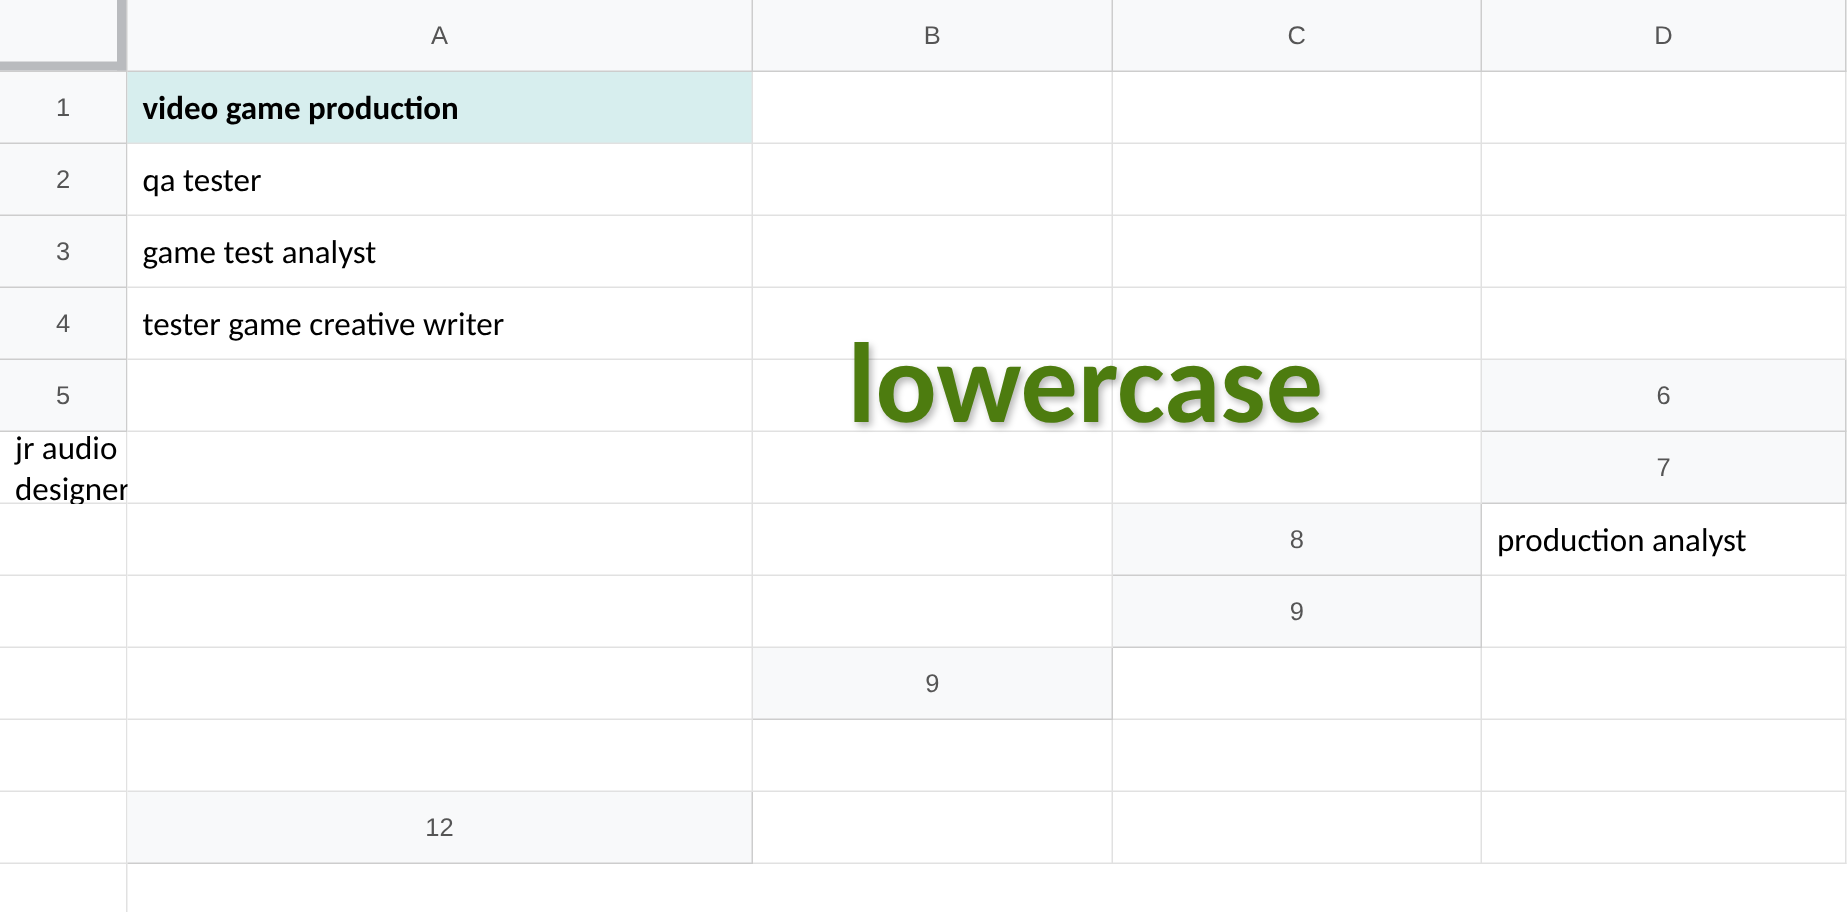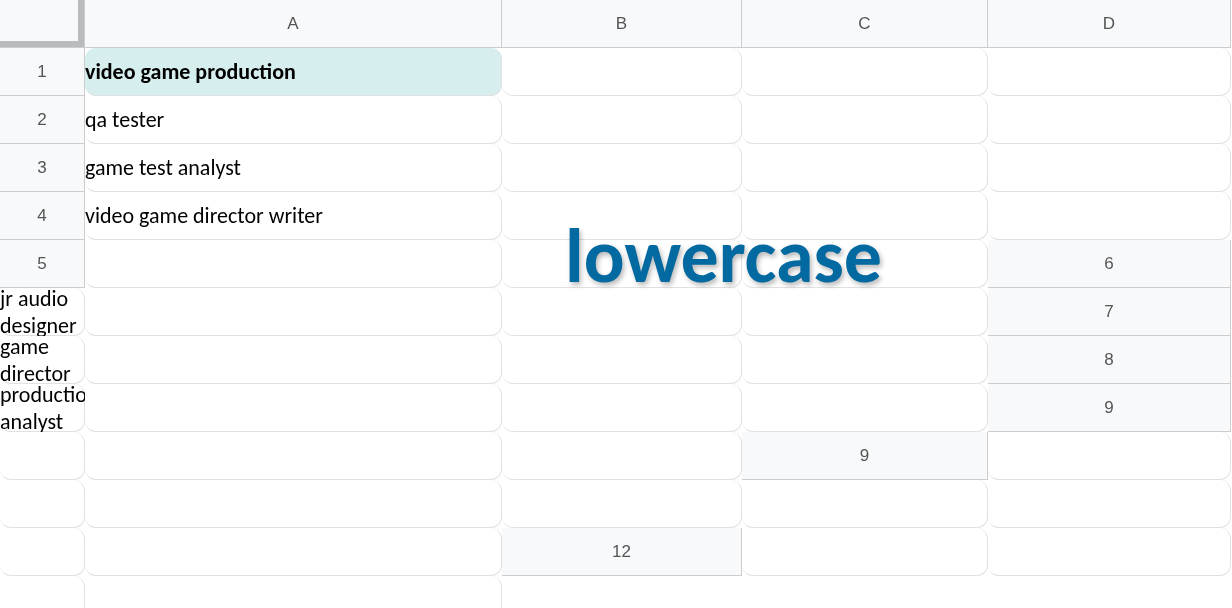--- a/index.html
+++ b/index.html
@@ -66,36 +66,35 @@
       font-size: 17px;
       color: #555;
       font-family: Arial, sans-serif;
     }
     .cell {
       background: #ffffff;
       border-right: 1px solid #e1e1e1;
       border-bottom: 1px solid #e1e1e1;
       display: flex;
       align-items: center;
-      padding-left: 0;
+      padding-left: 10px;
       font-size: 22px;
       color: #000;
-      border-radius: 11px;
     }
     .cell-a1 {
       background: #d7eeee;
       font-weight: bold;
     }
     .overlay-text {
       position: absolute;
       left: 565px;
       top: 210px;
       font-size: 76px;
       font-weight: bold;
-      color: #0369a1;
+      color: #4d7c0f;
       text-shadow: 2px 3px 5px rgba(0,0,0,0.28);
       font-family: Calibri, Arial, sans-serif;
       pointer-events: none;
       letter-spacing: 0px;
     }
   </style>
 </head>
 <body>
 
 <div class="spreadsheet">
@@ -117,38 +116,37 @@
   <div class="cell"></div>
   <div class="cell"></div>
 
   <div class="row-header">3</div>
   <div class="cell">game test analyst</div>
   <div class="cell"></div>
   <div class="cell"></div>
   <div class="cell"></div>
 
   <div class="row-header">4</div>
-  <div class="cell">video game director writer</div>
+  <div class="cell">tester game creative writer</div>
   <div class="cell"></div>
   <div class="cell"></div>
   <div class="cell"></div>
 
   <div class="row-header">5</div>
   <div class="cell"></div>
   <div class="cell"></div>
   <div class="cell"></div>
 
   <div class="row-header">6</div>
   <div class="cell">jr audio designer</div>
   <div class="cell"></div>
   <div class="cell"></div>
   <div class="cell"></div>
 
   <div class="row-header">7</div>
-  <div class="cell">game director</div>
   <div class="cell"></div>
   <div class="cell"></div>
   <div class="cell"></div>
 
   <div class="row-header">8</div>
   <div class="cell">production analyst</div>
   <div class="cell"></div>
   <div class="cell"></div>
   <div class="cell"></div>
 

